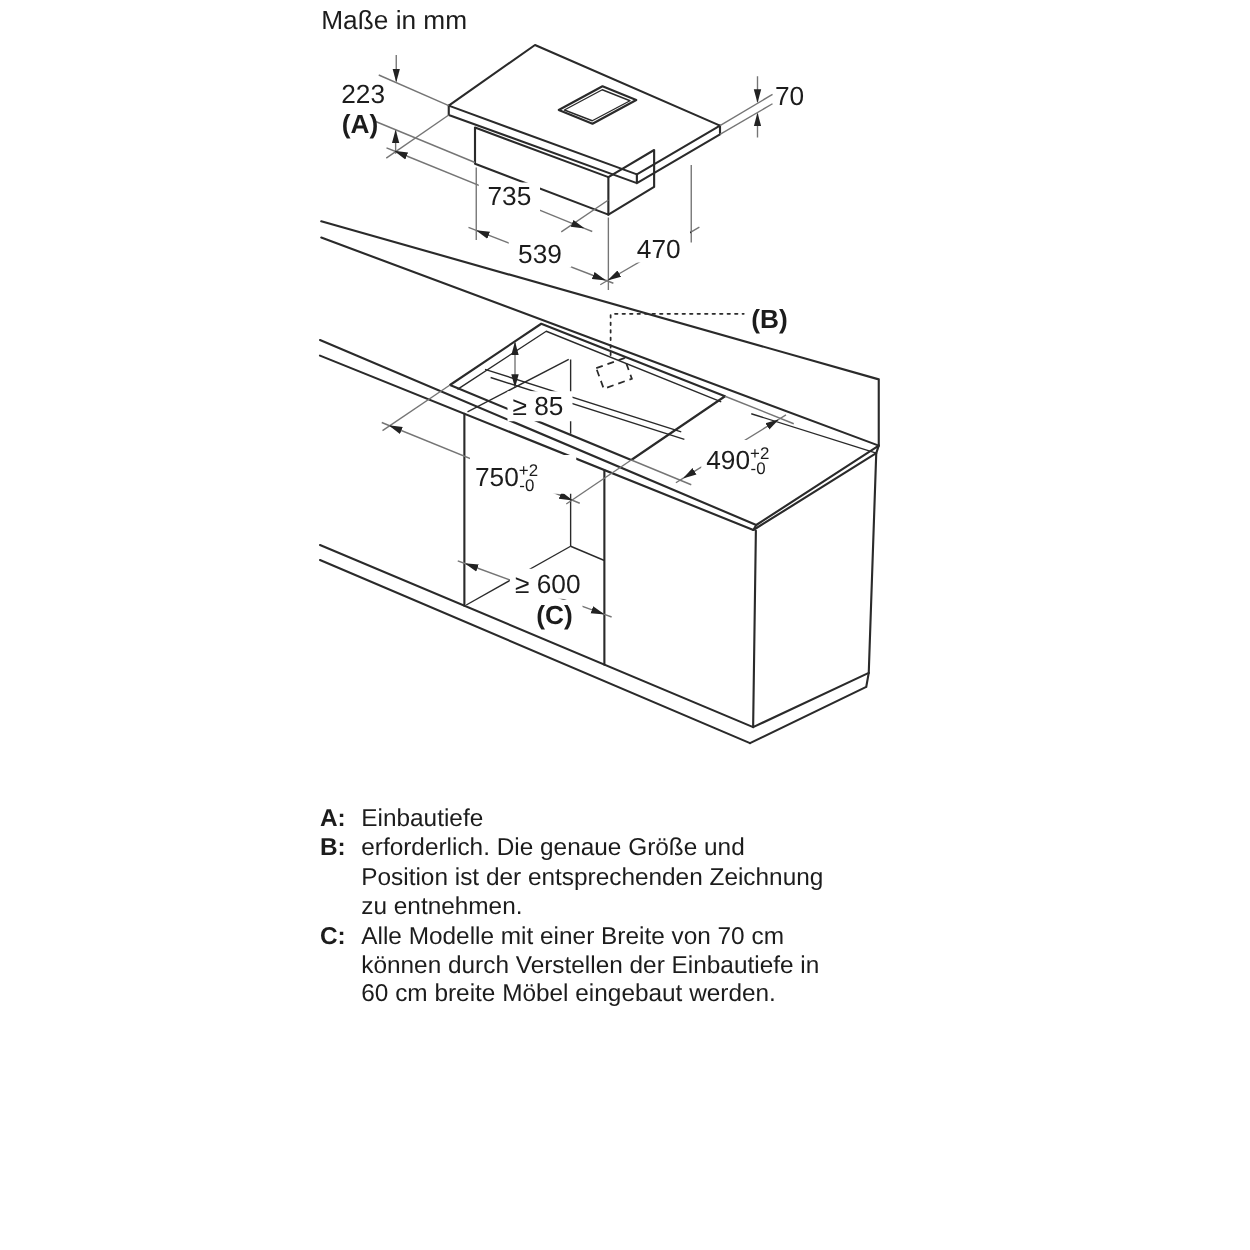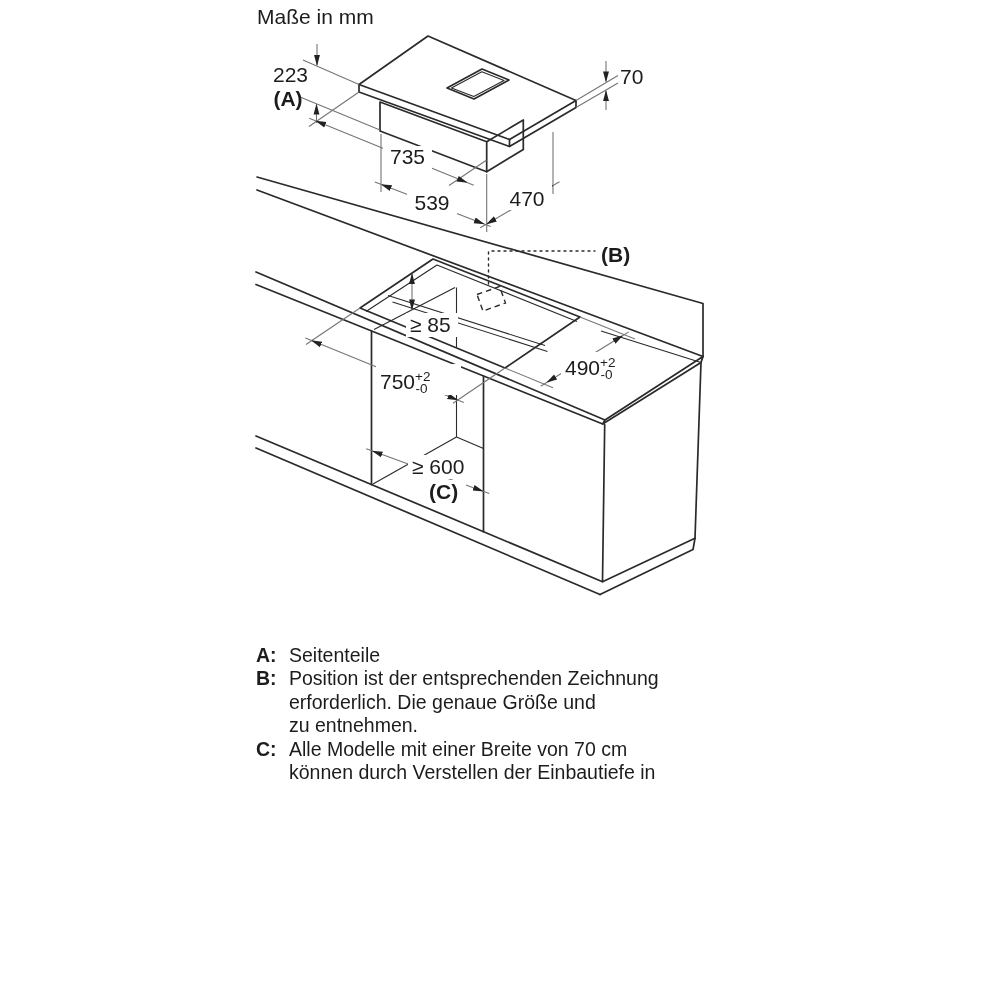--- a/index.html
+++ b/index.html
@@ -131,33 +131,34 @@
       <text class="big" x="565" y="375"><tspan>490</tspan><tspan class="tol" dy="-8">+2</tspan><tspan class="tol" dx="-15" dy="12">-0</tspan></text>
       <text class="big" x="412" y="474">≥ 600</text>
       <text class="big bold" x="429" y="499">(C)</text>
     </g>
   </svg>
 
   <div id="legend">
     <div class="lrow">
       <div class="lkey">A:</div>
       <div class="ltxt">
-        <div>Seitenteile</div>
+        <div>Einbautiefe</div>
       </div>
     </div>
     <div class="lrow">
       <div class="lkey">B:</div>
       <div class="ltxt">
+        <div>erforderlich. Die genaue Größe und</div>
         <div>Position ist der entsprechenden Zeichnung</div>
-        <div>erforderlich. Die genaue Größe und</div>
         <div>zu entnehmen.</div>
       </div>
     </div>
     <div class="lrow">
       <div class="lkey">C:</div>
       <div class="ltxt">
         <div>Alle Modelle mit einer Breite von 70 cm</div>
         <div>können durch Verstellen der Einbautiefe in</div>
+        <div>60 cm breite Möbel eingebaut werden.</div>
       </div>
     </div>
   </div>
 
 </div>
 
 </body></html>

